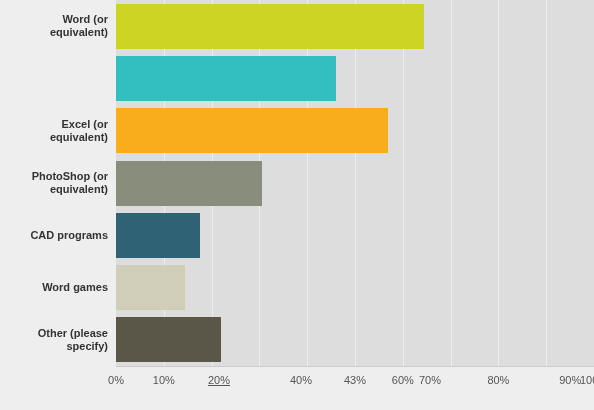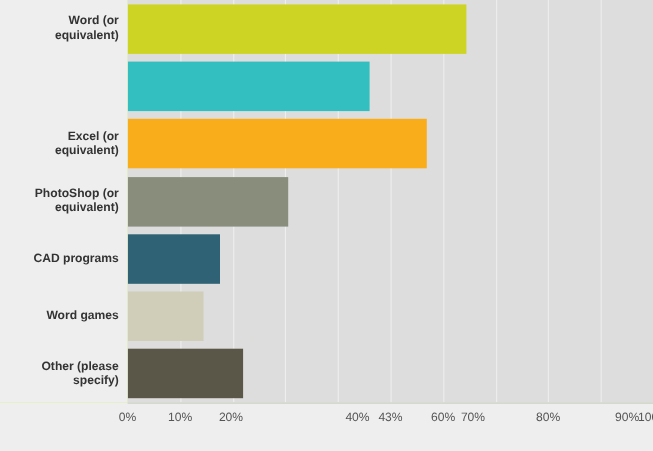--- a/index.html
+++ b/index.html
@@ -154,23 +154,23 @@
       </div>
       <div class="cat-label" style="top: 317.357px; height: 45px; justify-content: center;">
         <span>Other (please specify)</span>
       </div>
     </div>
 
   <div id="x-axis">
     <div id="axis-line"></div>
   <div class="tick-label" style="left: 116px;">0%</div>
       <div class="tick-label" style="left: 163.8px;">10%</div>
-      <div class="tick-label" style="left: 210px;">20%</div>
+      <div class="tick-label" style="left: 219px; text-decoration: underline;">20%</div>
       <div class="tick-label" style="left: 259.4px; margin-top: 38px;">30%</div>
-      <div class="tick-label" style="left: 325px;">40%</div>
+      <div class="tick-label" style="left: 301px;">40%</div>
       <div class="tick-label" style="left: 355px;">43%</div>
       <div class="tick-label" style="left: 402.8px;">60%</div>
       <div class="tick-label" style="left: 430px;">70%</div>
       <div class="tick-label" style="left: 498.4px;">80%</div>
       <div class="tick-label" style="left: 546.2px; margin-left: 24px;">90%</div>
       <div class="tick-label" style="left: 594px;">100%</div>
     </div>
 
 </div>
 

